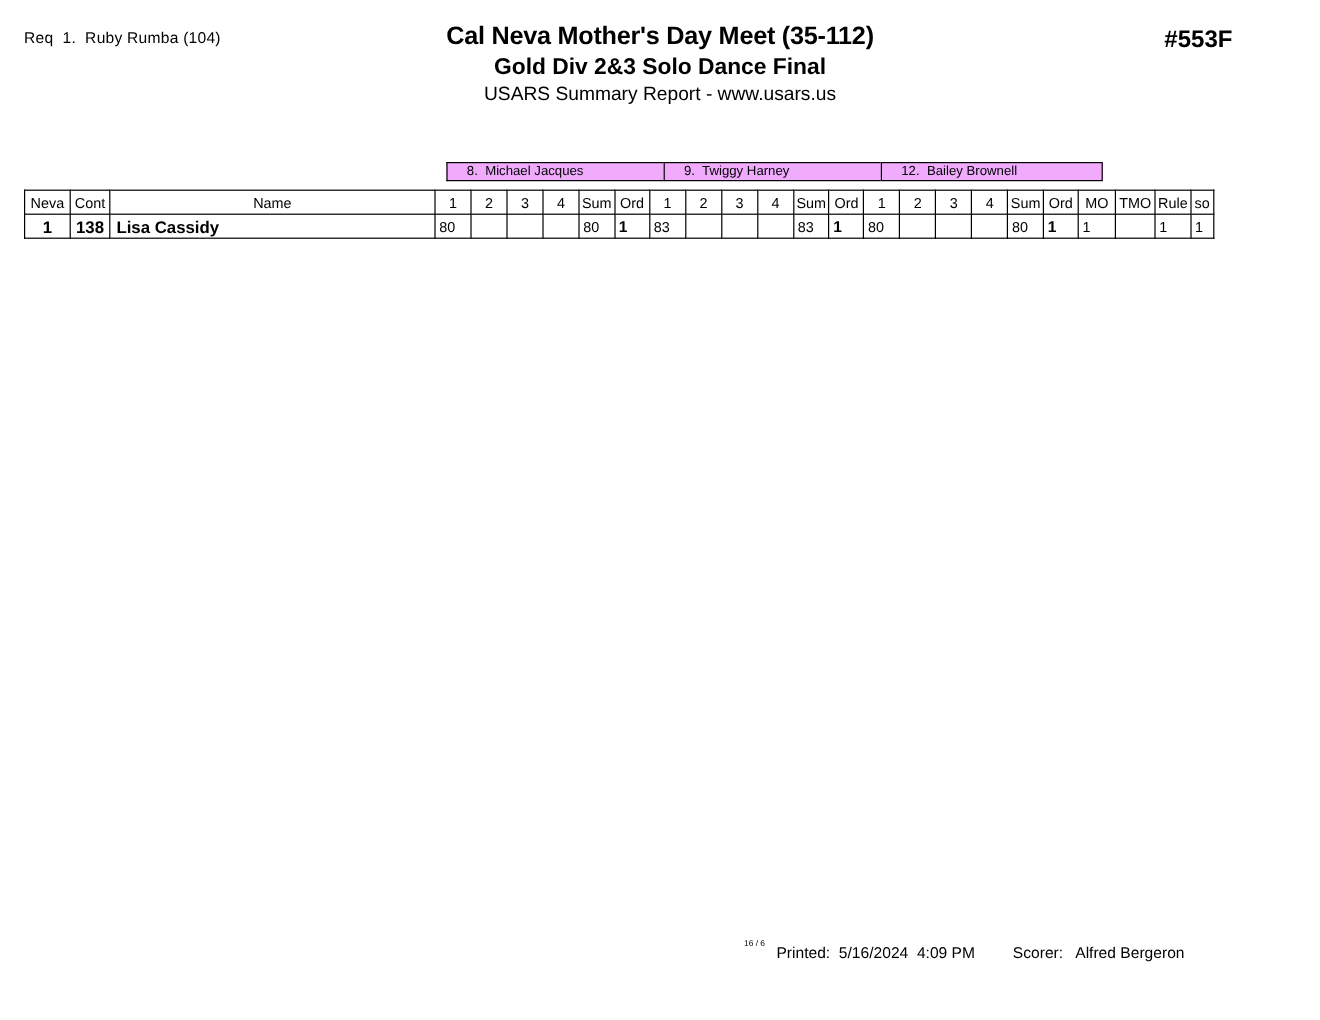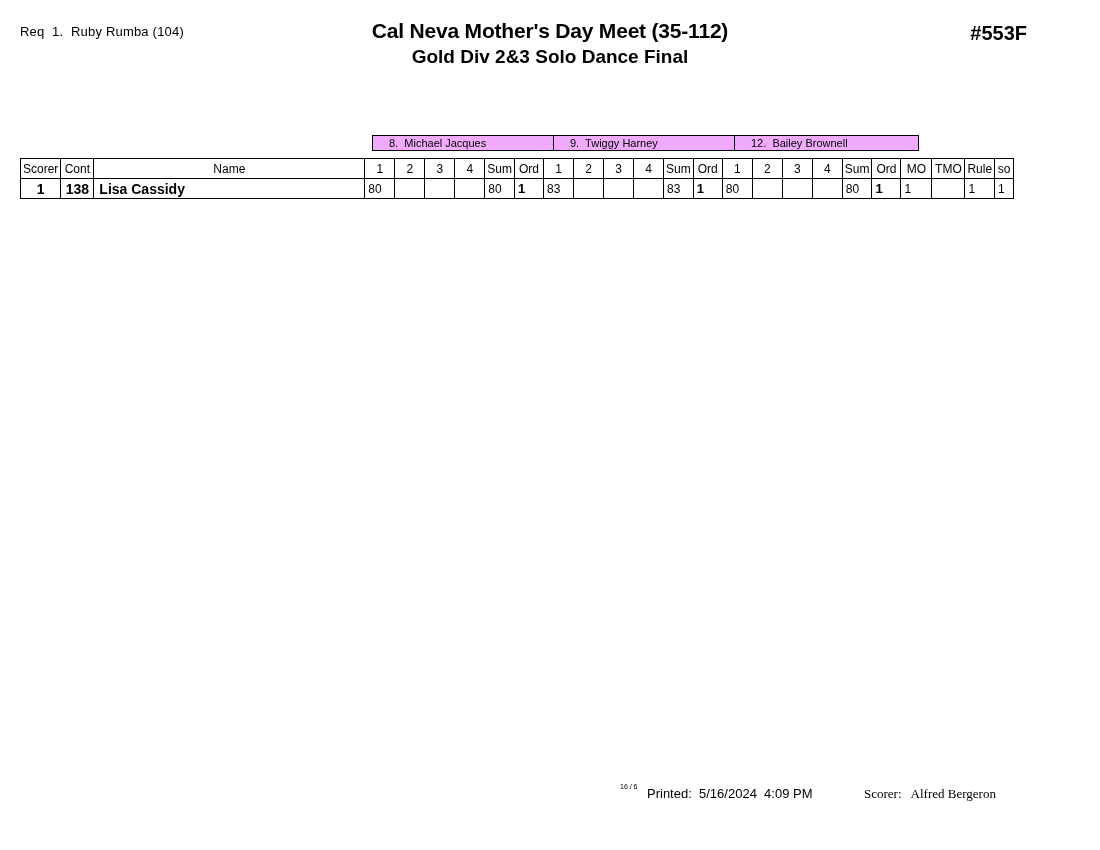--- a/index.html
+++ b/index.html
@@ -178,47 +178,47 @@
     white-space: pre;
   }
   #footer .printed {
     position: absolute;
     left: 647px;
     top: 5px;
     white-space: pre;
   }
   #footer .scorer {
     position: absolute;
-    left: 864px;
+    left: 844px;
     top: 5px;
     white-space: pre;
-    font-family: Liberation Serif, serif;
   }
 </style>
 </head>
 <body>
 
 <div id="req-line">Req  1.  Ruby Rumba (104)</div>
 <div id="doc-code">#553F</div>
 
 <div id="title-block">
   <div class="meet-title">Cal Neva Mother's Day Meet (35-112)</div>
   <div class="event">Gold Div 2&amp;3 Solo Dance Final</div>
+  <div class="report">USARS Summary Report - www.usars.us</div>
 </div>
 
 <div id="judges-row">
   <div class="judge-cell judge-w">8.  Michael Jacques</div>
   <div class="judge-cell judge-w2">9.  Twiggy Harney</div>
   <div class="judge-cell judge-w3">12.  Bailey Brownell</div>
 </div>
 
 <table class="scores">
   <thead>
     <tr>
-      <td class="col-place">Scorer</td>
+      <td class="col-place">Neva</td>
       <td class="col-cont">Cont</td>
       <td class="col-name">Name</td>
 
       <td class="col-s">1</td>
       <td class="col-s">2</td>
       <td class="col-s">3</td>
       <td class="col-s">4</td>
       <td class="col-sum">Sum</td>
       <td class="col-ord">Ord</td>
 

